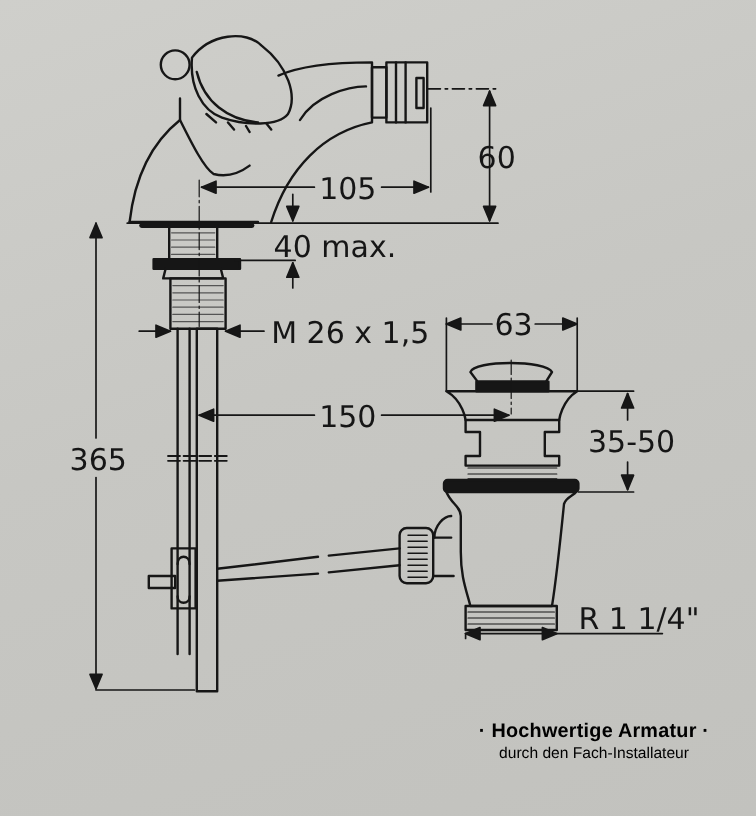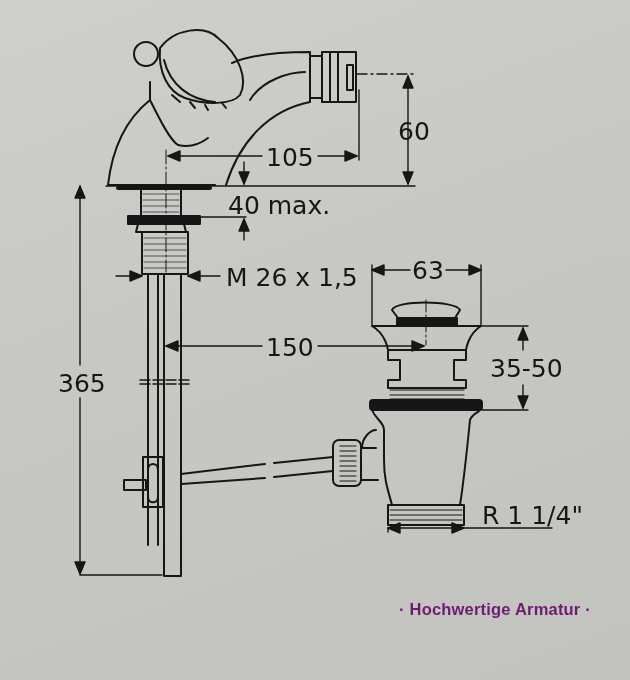--- a/index.html
+++ b/index.html
@@ -1,21 +1,21 @@
 <!DOCTYPE html>
 <html><head>
 <meta charset="utf-8">
 <style>
   html,body{margin:0;padding:0;}
   body{width:630px;height:680px;overflow:hidden;background:#c9c9c5;position:relative;font-family:"Liberation Sans",sans-serif;}
   #paper{position:absolute;left:0;top:0;width:630px;height:680px;
     background:linear-gradient(160deg,#cfcfcb 0%,#c7c7c3 45%,#c2c2be 100%);}
   svg{position:absolute;left:0;top:0;}
   .dim{font-family:"DejaVu Sans",sans-serif;font-size:25px;fill:#161616;}
-  #note{position:absolute;left:360px;top:600px;width:270px;text-align:center;color:#701a75;}
+  #note{position:absolute;left:360px;top:600px;width:270px;text-align:center;color:#000000;}
   #note .h{font-weight:bold;font-size:16.5px;letter-spacing:0.2px;}
   #note .s{font-size:13px;line-height:17px;}
 </style>
 </head>
 <body>
 
 <div id="paper"></div>
 
 <svg width="630" height="680" viewBox="0 0 630 680" fill="none" stroke="#161616" stroke-width="2" stroke-linejoin="round" stroke-linecap="round">
 
@@ -154,13 +154,14 @@
     <text class="dim" x="482" y="524">R 1 1/4"</text>
   </g>
 </svg>
 
 <div id="note">
   <div class="h">
     <span>·</span>
     <span>Hochwertige Armatur</span>
     <span>·</span>
   </div>
+  <div class="s">durch den Fach-Installateur</div>
 </div>
 
 </body></html>

